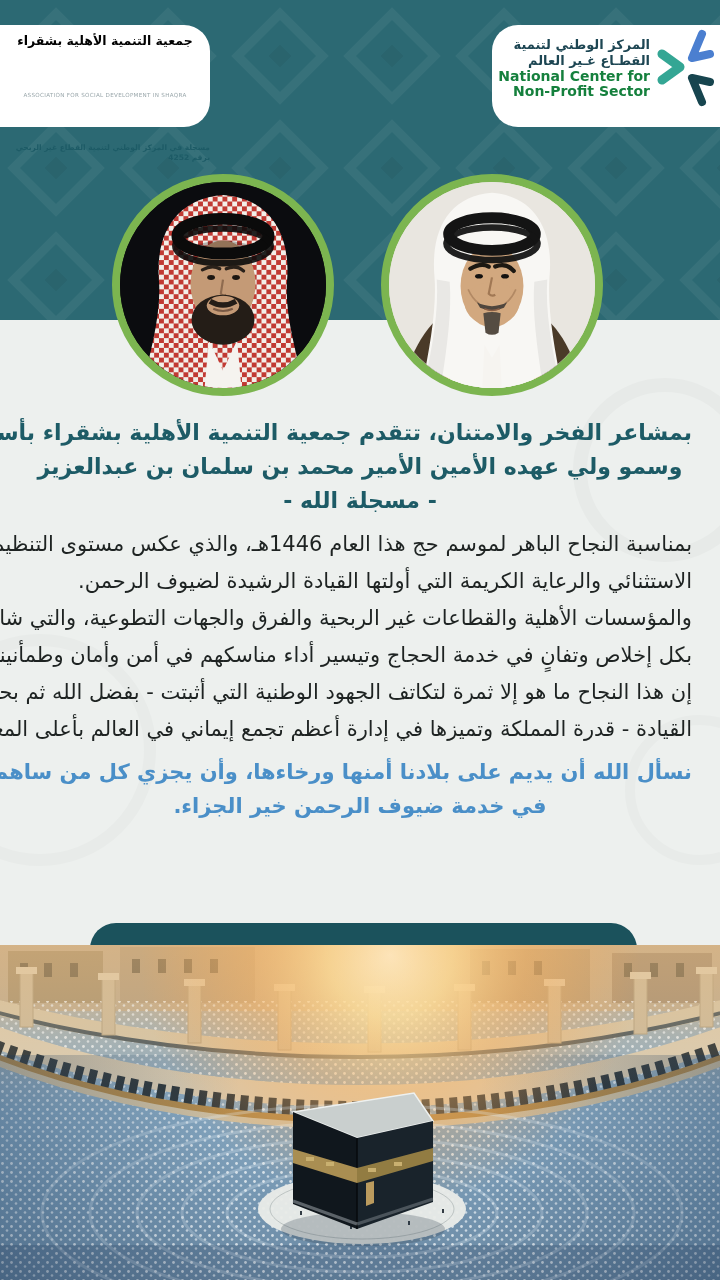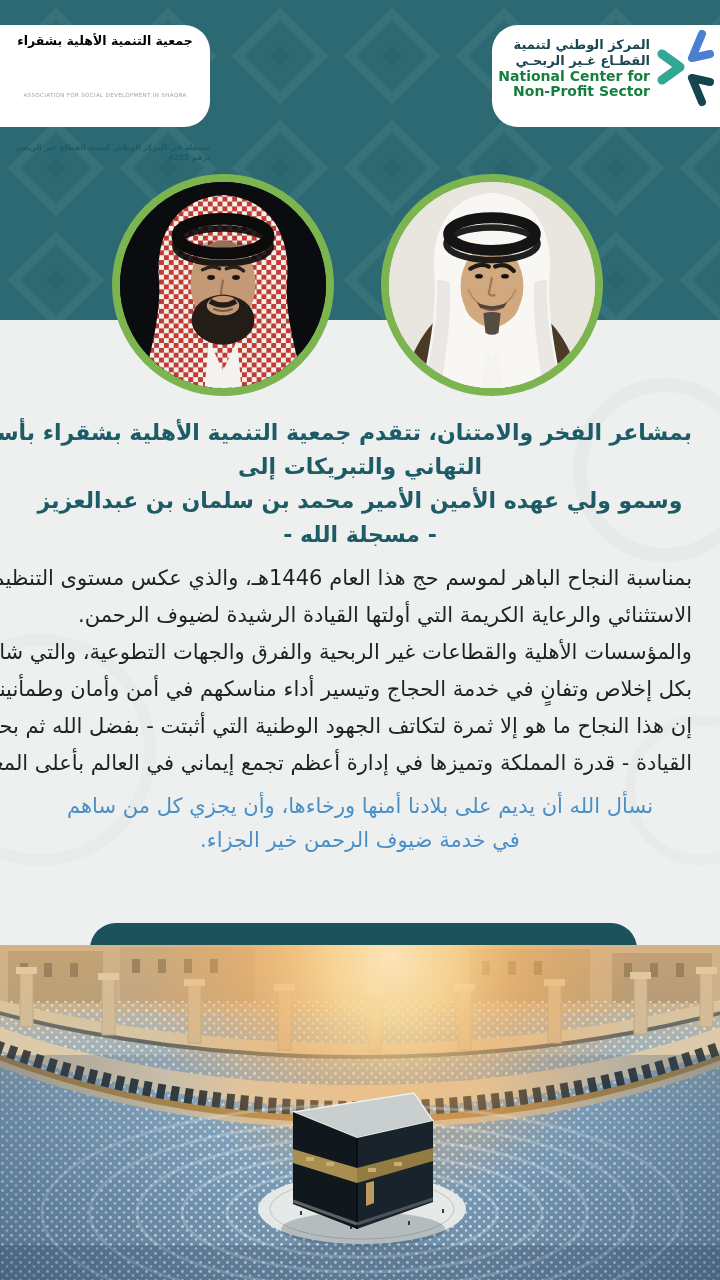--- a/index.html
+++ b/index.html
@@ -27,21 +27,21 @@
   .portrait.right{left:381px;background:#e9e6e0;}
   
   .bg-motif{position:absolute;left:0;top:320px;}
   
   .message{position:absolute;left:28px;top:416px;width:664px;}
   .heading-line{font-weight:bold;font-size:22px;line-height:34px;color:#1d5b66;
                 text-align:center;direction:rtl;white-space:nowrap;}
   .body-block{margin-top:8px;}
   .body-line{font-size:21px;line-height:37px;color:#1e2322;text-align:right;direction:rtl;white-space:nowrap;}
   .dua-block{margin-top:7px;}
-  .dua-line{font-size:21px;line-height:34px;color:#4a8fc8;font-weight:normal;
+  .dua-line{font-size:21px;line-height:34px;color:#4a8fc8;font-weight:bold;
             text-align:center;direction:rtl;white-space:nowrap;}
   
   .photo-card{position:absolute;left:90px;top:923px;width:547px;height:60px;
               border-radius:26px 26px 0 0;background:#1b525c;}
   .photo{position:absolute;left:0;top:945px;width:720px;height:335px;}
 </style>
 </head>
 <body>
 
 <div class="poster">
@@ -78,21 +78,21 @@
       <text x="86" y="48" font-size="9" fill="#b9c8bd" text-anchor="middle">شــقــراء</text>
     </svg>
     <div class="assoc-name-ar">جمعية التنمية الأهلية بشقراء</div>
     <div class="assoc-name-en">ASSOCIATION FOR SOCIAL DEVELOPMENT IN SHAQRA</div>
     <div class="assoc-reg">مسجلة في المركز الوطني لتنمية القطاع غير الربحي برقم 4252</div>
   </div>
 
   <div class="logo-panel right">
     <div class="ncnp-text">
       <div class="ncnp-ar">المركز الوطني لتنمية</div>
-      <div class="ncnp-ar">القطـاع غـير الربحـي</div>
+      <div class="ncnp-ar">القطـاع غـير العالم</div>
       <div class="ncnp-en">National Center for</div>
       <div class="ncnp-en">Non-Profit Sector</div>
     </div>
     <svg width="58" height="84" viewBox="0 0 58 84" aria-hidden="true">
       <polyline points="6,28 24,41 6,54" fill="none" stroke="#34a694" stroke-width="9" stroke-linecap="round" stroke-linejoin="round"></polyline>
       <polyline points="46,8 36,32 54,28" fill="none" stroke="#4b7fd0" stroke-width="8" stroke-linecap="round" stroke-linejoin="round"></polyline>
       <polyline points="46,76 36,52 54,56" fill="none" stroke="#17454f" stroke-width="8" stroke-linecap="round" stroke-linejoin="round"></polyline>
     </svg>
   </div>
 
@@ -155,21 +155,20 @@
       <path d="M117,99 q-4,9 -10,13" fill="none" stroke="rgba(130,90,60,0.4)" stroke-width="1.5"></path>
       <path d="M81,111 Q95,118 109,111 L106,116 Q95,121 84,116 Z" fill="#4f463d"></path>
       <path d="M87,121 Q95,119 103,121 L101,139 Q95,143 89,139 Z" fill="#554c42"></path>
       <path d="M88,117 Q95,120 102,117" fill="none" stroke="#8a5f46" stroke-width="1.5"></path>
       <path d="M88,150 L95,162 L102,150 L104,190 L86,190 Z" fill="#f6f4f0"></path>
     </svg>
   </div>
 
   <div class="message">
     <div class="heading-line">بمشاعر الفخر والامتنان، تتقدم جمعية التنمية الأهلية بشقراء بأسمى آيات</div>
-    <div class="heading-line">التهاني والتبريكات إلى</div>
     <div class="heading-line">وسمو ولي عهده الأمين الأمير محمد بن سلمان بن عبدالعزيز</div>
     <div class="heading-line">- مسجلة الله -</div>
     <div class="body-block">
       <div class="body-line">بمناسبة النجاح الباهر لموسم حج هذا العام 1446هـ، والذي عكس مستوى التنظيم</div>
       <div class="body-line">الاستثنائي والرعاية الكريمة التي أولتها القيادة الرشيدة لضيوف الرحمن.</div>
       <div class="body-line">والمؤسسات الأهلية والقطاعات غير الربحية والفرق والجهات التطوعية، والتي شاركت</div>
       <div class="body-line">بكل إخلاص وتفانٍ في خدمة الحجاج وتيسير أداء مناسكهم في أمن وأمان وطمأنينة.</div>
       <div class="body-line">إن هذا النجاح ما هو إلا ثمرة لتكاتف الجهود الوطنية التي أثبتت - بفضل الله ثم بحكمة</div>
       <div class="body-line">القيادة - قدرة المملكة وتميزها في إدارة أعظم تجمع إيماني في العالم بأعلى المعايير.</div>
     </div>

